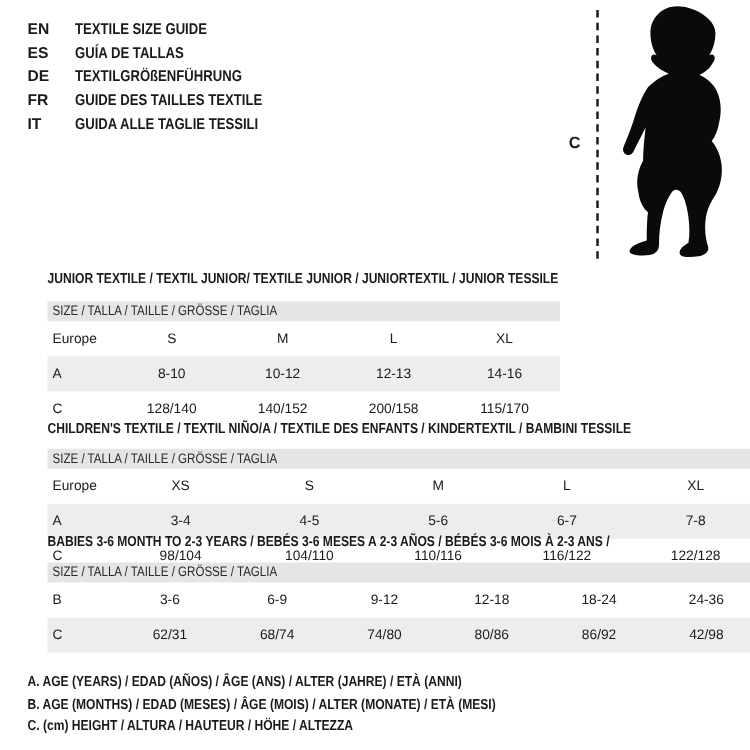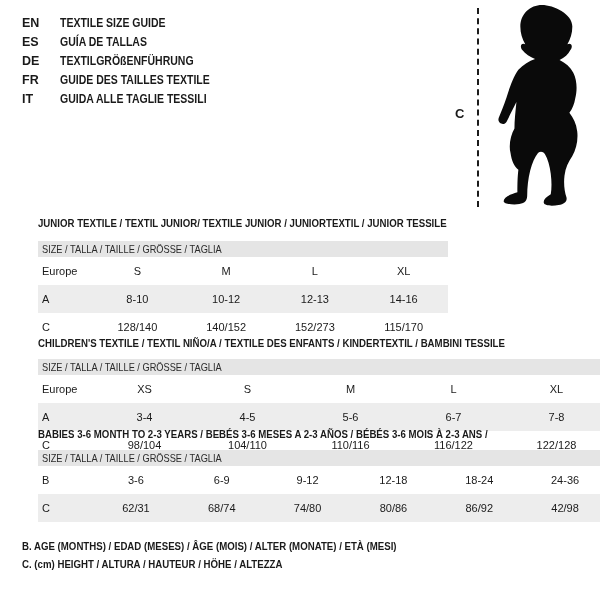--- a/index.html
+++ b/index.html
@@ -104,21 +104,21 @@
       <span class="lbl">A</span>
       <span class="cell">8-10</span>
       <span class="cell">10-12</span>
       <span class="cell">12-13</span>
       <span class="cell">14-16</span>
     </div>
     <div class="trow cols4">
       <span class="lbl">C</span>
       <span class="cell">128/140</span>
       <span class="cell">140/152</span>
-      <span class="cell">152/273</span>
+      <span class="cell">200/158</span>
       <span class="cell">115/170</span>
     </div>
   </section>
 
   <section class="tbl tbl-2">
     <div class="title-line">
       <span class="condensed">CHILDREN'S TEXTILE / TEXTIL NIÑO/A / TEXTILE DES ENFANTS / KINDERTEXTIL / BAMBINI TESSILE</span>
     </div>
     <div class="size-bar">
       <span class="condensed">SIZE / TALLA / TAILLE / GRÖSSE / TAGLIA</span>
@@ -171,20 +171,23 @@
       <span class="cell">68/74</span>
       <span class="cell">74/80</span>
       <span class="cell">80/86</span>
       <span class="cell">86/92</span>
       <span class="cell">42/98</span>
     </div>
   </section>
 
   <div class="footnotes">
     <div class="footnote">
+      <span class="condensed">A. AGE (YEARS) / EDAD (AÑOS) / ÂGE (ANS) / ALTER (JAHRE) / ETÀ (ANNI)</span>
+    </div>
+    <div class="footnote">
       <span class="condensed">B. AGE (MONTHS) / EDAD (MESES) / ÂGE (MOIS) / ALTER (MONATE) / ETÀ (MESI)</span>
     </div>
     <div class="footnote">
       <span class="condensed">C. (cm) HEIGHT / ALTURA / HAUTEUR / HÖHE / ALTEZZA</span>
     </div>
   </div>
 
 </div>
 
 </body></html>

